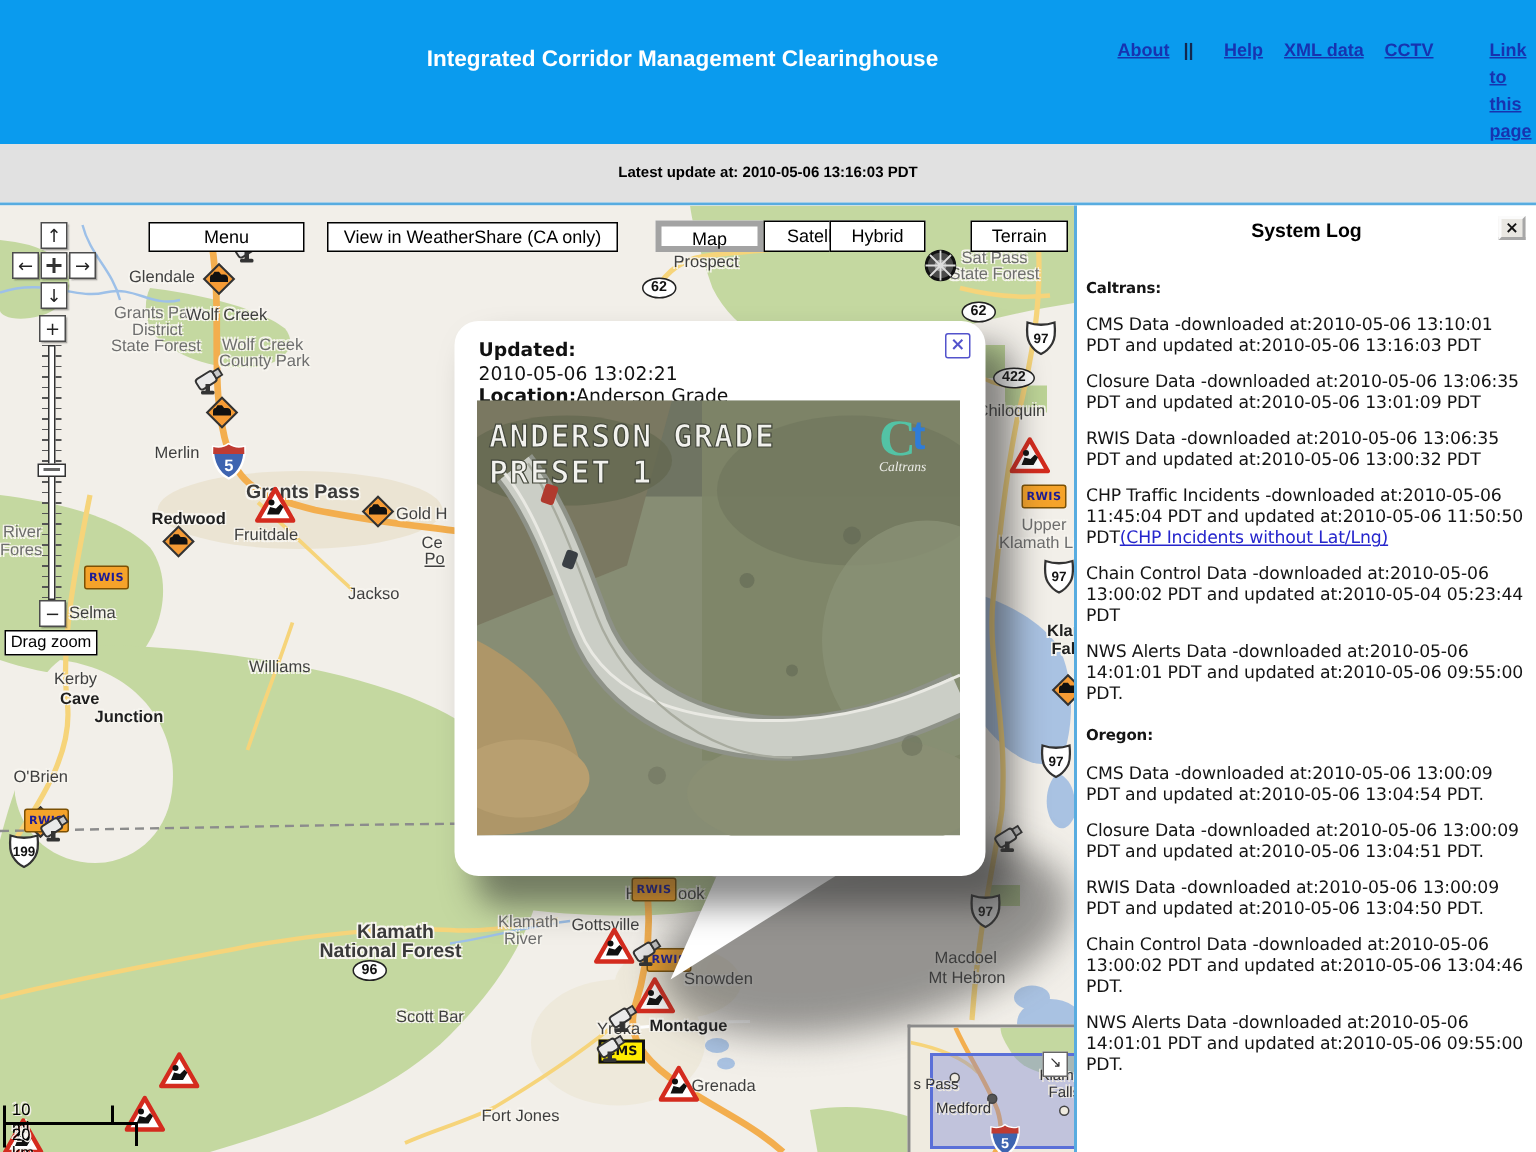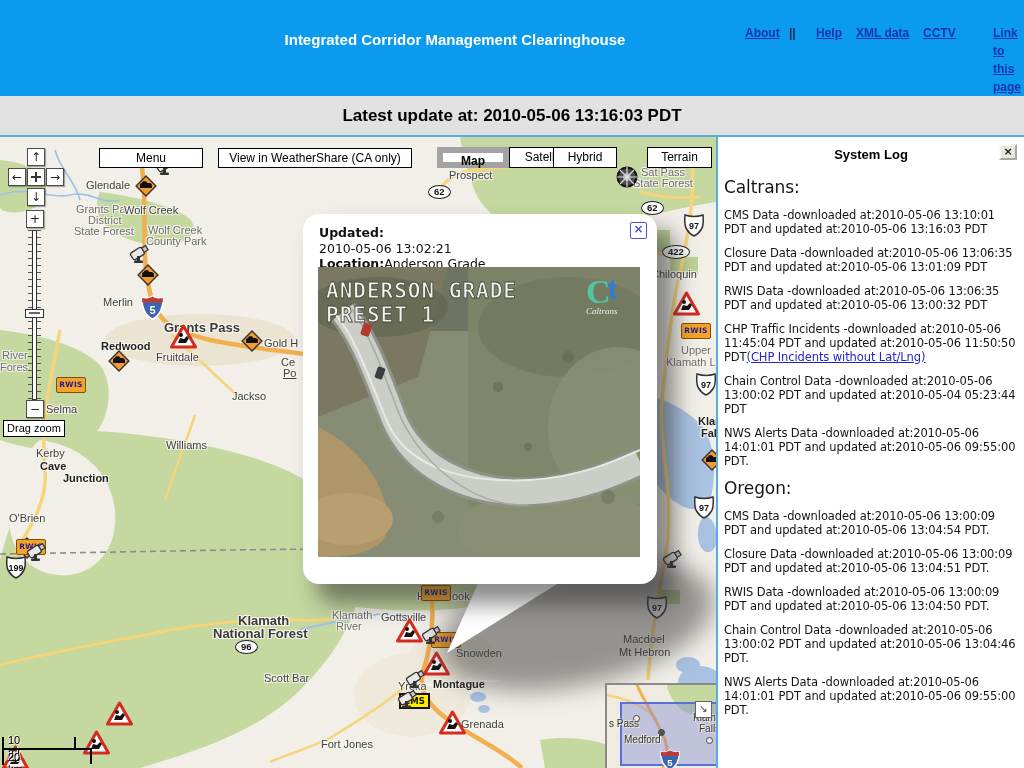--- a/index.html
+++ b/index.html
@@ -7,21 +7,21 @@
   
   .hdr{position:absolute;left:0;top:0;width:1024px;height:96px;background:#0a9bee;}
   .hdr-title{position:absolute;left:150px;top:31px;width:610px;text-align:center;color:#fff;font-size:15px;font-weight:bold;}
   .hnav{position:absolute;left:740px;top:0;width:250px;height:96px;}
   .hnav a,.hnav span{position:absolute;top:26px;font-size:12px;font-weight:bold;white-space:nowrap;}
   .hnav a{color:#1733b0;text-decoration:underline;}
   .hnav span{color:#12284f;text-decoration:none;}
   .linkpage{position:absolute;left:993px;top:24px;width:36px;font-size:12px;font-weight:bold;line-height:18px;}
   .linkpage a{color:#1733b0;text-decoration:underline;word-spacing:36px;display:block;}
   
-  .ubar{position:absolute;left:0;top:96px;width:1024px;height:39px;background:#e1e1e1;text-align:center;line-height:39px;font-size:17px;font-weight:bold;color:#000;}
+  .ubar{position:absolute;left:0;top:96px;width:1024px;height:39px;background:#e1e1e1;text-align:center;line-height:39px;font-size:10px;font-weight:bold;color:#000;}
   
   .main{position:absolute;left:0;top:135px;width:1024px;height:633px;border-top:2px solid #58ace0;box-sizing:border-box;}
   .map{position:absolute;left:0;top:0;width:716px;height:631px;background:#f2efe9;overflow:hidden;}
   .basemap{position:absolute;left:0;top:0;z-index:0;}
   
   .ml{position:absolute;z-index:2;font:11px/1.15 "Liberation Sans",sans-serif;color:#3f3f3f;white-space:nowrap;
       text-shadow:1px 1px 0 #f7f5ef,-1px -1px 0 #f7f5ef,1px -1px 0 #f7f5ef,-1px 1px 0 #f7f5ef;}
   .ml.f{color:#6e6e6e;}
   .ml.tb{font-weight:bold;color:#1f1f1f;}
   .ml.big{font-size:13px;font-weight:bold;color:#3a3a3a;}
@@ -31,21 +31,21 @@
       font:bold 7.5px/14px "DejaVu Sans",sans-serif;color:#1c1c96;text-align:center;letter-spacing:.3px;cursor:pointer;}
   .mk-cms{position:absolute;z-index:3;width:27px;height:12px;background:#ffec00;border:2px solid #111;
       font:bold 8.5px/12px "DejaVu Sans",sans-serif;color:#111;text-align:center;cursor:pointer;}
   .mk-oval{position:absolute;z-index:2;padding:1px 5px;background:#fff;border:1.5px solid #222;border-radius:50%;
       font:bold 9.5px/10px "Liberation Sans",sans-serif;color:#111;cursor:pointer;}
   
   .gbtn{position:absolute;z-index:6;background:#fff;border:1px solid #000;font:12px/18px "Liberation Sans",sans-serif;
       text-align:center;color:#000;cursor:pointer;box-sizing:border-box;height:20px;}
   .mt{position:absolute;z-index:6;background:#fff;border:1px solid #000;font:12px/19px "Liberation Sans",sans-serif;
       text-align:center;cursor:pointer;box-sizing:border-box;height:21px;top:10px;}
-  .mt.sel{border:6px solid #a3a3a3;font-weight:bold;line-height:17px;}
+  .mt.sel{border:4px solid #a3a3a3;font-weight:normal;line-height:17px;}
   .pan{position:absolute;z-index:6;width:18px;height:18px;background:#fff;border:1px solid #4c4c4c;box-shadow:1px 1px 1px rgba(0,0,0,.3);
       font:12px/17px "DejaVu Sans",sans-serif;text-align:center;color:#222;cursor:pointer;box-sizing:border-box;}
   .pan .h{position:absolute;left:3px;right:3px;top:7px;height:2px;background:#333;}
   .pan .v{position:absolute;top:3px;bottom:3px;left:7px;width:2px;background:#333;}
   .ztrack{position:absolute;z-index:6;left:28px;top:93px;width:13px;height:170px;cursor:pointer;
       background:repeating-linear-gradient(to bottom,#555 0 1px,transparent 1px 7px);}
   .zrail{position:absolute;left:4px;top:0;bottom:0;width:3px;background:#fff;border:1px solid #333;}
   .zhandle{position:absolute;z-index:7;left:25px;top:172px;width:19px;height:9px;background:#fff;border:1px solid #333;box-sizing:border-box;cursor:pointer;}
   .zhandle div{margin:2px 3px;height:2px;background:#666;}
   
@@ -71,21 +71,21 @@
   .mini .dot{position:absolute;width:5px;height:5px;border:1px solid #444;border-radius:50%;background:#efebe0;}
   .mini-btn{position:absolute;right:4px;top:16px;width:15px;height:15px;background:#fff;border:1px solid #666;
       font:10px/14px "DejaVu Sans",sans-serif;text-align:center;color:#333;cursor:pointer;z-index:3;}
   
   .sidebar{position:absolute;left:716px;top:0;width:308px;height:633px;background:#fff;border-left:2px solid #58ace0;box-sizing:border-box;}
   .sl-head{position:relative;text-align:center;padding:8px 0 2px;}
   .sl-title{color:#000000;font:bold 13px "Liberation Sans",sans-serif;}
   .sl-close{position:absolute;right:7px;top:7px;width:18px;height:16px;background:#e9e7e2;border:2px outset #fbfbfb;
       font:bold 11px/12px "DejaVu Sans",sans-serif;text-align:center;color:#111;cursor:pointer;box-sizing:border-box;}
   .sl-body{padding:6px 4px 0 6px;font:11.5px/1.22 "DejaVu Sans",sans-serif;color:#141414;letter-spacing:-0.1px;}
-  .sl-h{font-weight:normal;font-size:17px;margin:6px 0 2px;}
+  .sl-h{font-weight:bold;font-size:10px;margin:16px 0 2px;}
   .sl-e{margin:10px 0;}
   .sl-e a{color:#2525cc;text-decoration:underline;}
 </style>
 </head>
 <body>
 
 <div id="app">
 
   <div class="hdr">
     <div class="hdr-title">Integrated Corridor Management Clearinghouse</div>

